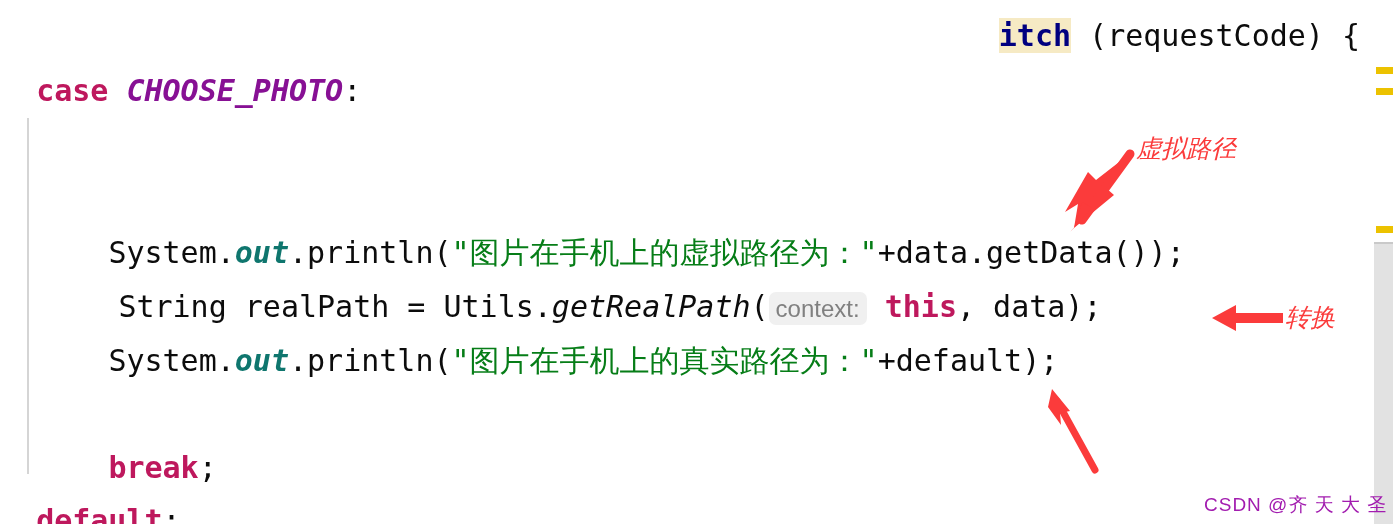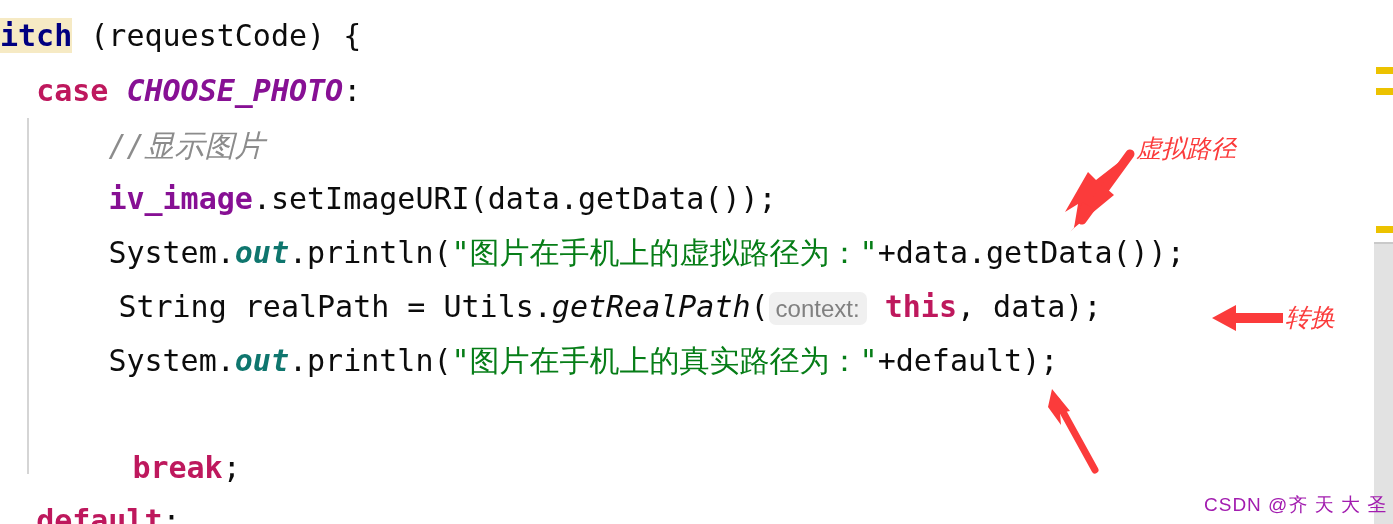--- a/index.html
+++ b/index.html
@@ -29,29 +29,29 @@
     left: 0;
     width: 1360px;
     height: 54px;
     line-height: 54px;
     white-space: pre;
     font-family: "DejaVu Sans Mono", "Liberation Mono", monospace;
     font-size: 30px;
     color: #0c0c0c;
     letter-spacing: 0px;
   }
-  .ln0 { top: 9px; }
+  .ln0 { top: 9px; text-align: right; }
   .ln1 { top: 64px; }
   .ln2 { top: 119px; }
   .ln3 { top: 172px; }
   .ln4 { top: 226px; }
   .ln5 { top: 280px; margin-left: 10px; }
   .ln6 { top: 334px; }
   .ln7 { top: 388px; }
-  .ln8 { top: 441px; margin-left: 24px; }
+  .ln8 { top: 441px; }
   .ln9 { top: 494px; }
 
   .kw      { color: #be185d; font-weight: bold; }
   .kw-hl   { color: #000080; font-weight: bold; background: #f6eac4; }
   .plain   { color: #0c0c0c; }
   .field   { color: #871094; font-weight: bold; }
   .static-f{ color: #0f766e; font-weight: bold; font-style: italic; }
   .const   { color: #871094; font-weight: bold; font-style: italic; margin-top: 32px; }
   .method-i{ color: #0c0c0c; font-style: italic; }
   .str     { color: #067d17; }
@@ -138,22 +138,21 @@
   }
 </style>
 </head>
 <body>
 
 <div id="screen">
 
   <div class="code-area">
     <div class="code-line ln0"><span class="kw-hl">itch</span><span class="plain"> (requestCode) {</span></div>
     <div class="code-line ln1"><span class="plain">  </span><span class="kw">case</span><span class="plain"> </span><span class="const">CHOOSE_PHOTO</span><span class="plain">:</span></div>
-    <div class="code-line ln2"><span class="plain">      </span><span class="comment">//显示图片</span></div>
-    <div class="code-line ln3"><span class="plain">      </span><span class="field">iv_image</span><span class="plain">.setImageURI(data.getData());</span></div>
+    <div class="code-line ln2"><span class="plain">      </span></div>
     <div class="code-line ln4"><span class="plain">      </span><span class="plain">System.</span><span class="static-f">out</span><span class="plain">.println(</span><span class="str">"图片在手机上的虚拟路径为："</span><span class="plain">+data.getData());</span></div>
     <div class="code-line ln5"><span class="plain">      </span><span class="plain">String realPath = Utils.</span><span class="method-i">getRealPath</span><span class="plain">(</span><span class="hint">context:</span><span class="plain"> </span><span class="kw">this</span><span class="plain">, data);</span></div>
     <div class="code-line ln6"><span class="plain">      </span><span class="plain">System.</span><span class="static-f">out</span><span class="plain">.println(</span><span class="str">"图片在手机上的真实路径为："</span><span class="plain">+default);</span></div>
     <div class="code-line ln7"><span class="plain"> </span></div>
     <div class="code-line ln8"><span class="plain">      </span><span class="kw">break</span><span class="plain">;</span></div>
     <div class="code-line ln9"><span class="plain">  </span><span class="kw">default</span><span class="plain">:</span></div>
   </div>
 
   <div class="indent-guide"></div>
 

